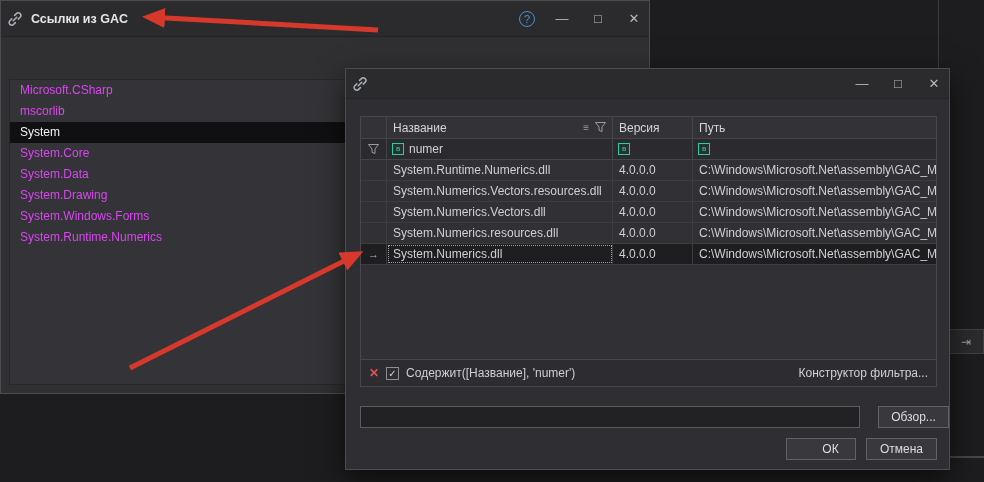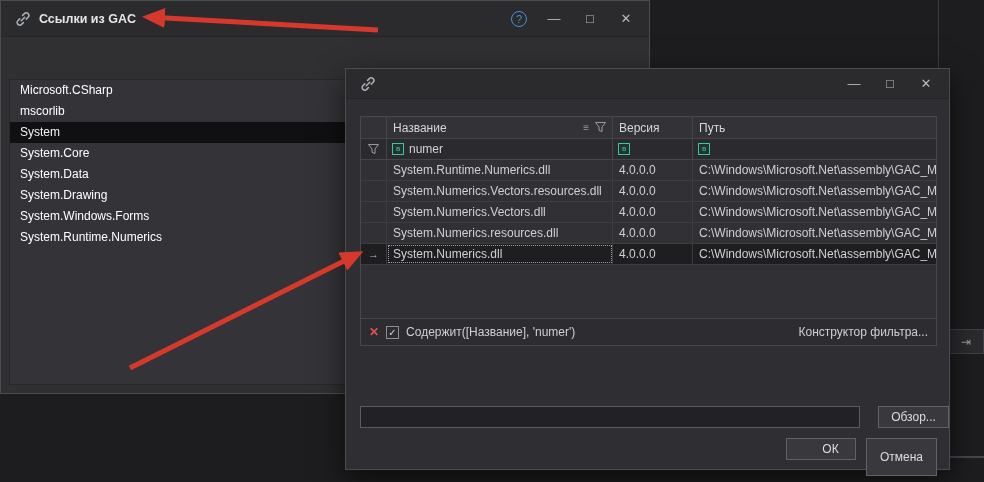--- a/index.html
+++ b/index.html
@@ -11,45 +11,45 @@
   }
   
   .bg-vline { position:absolute; left:938px; top:0; width:1px; height:458px; background:#3a3a3e; }
   .bg-dock-tab { position:absolute; left:948px; top:329px; width:36px; height:25px;
     background:#2b2b2e; border:1px solid #3f3f44; display:flex; align-items:center; justify-content:center;
     color:#9a9a9e; font-size:12px; }
   .bg-hline { position:absolute; left:948px; top:456px; width:36px; height:2px; background:#46464b; }
 
   
   .dialog { position:absolute; background:#303033; border:1px solid #4c4c50; }
-  .titlebar { height:30px; background:#2b2b2e; display:flex; align-items:center; padding:0 14px; gap:8px;
+  .titlebar { height:30px; background:#2b2b2e; display:flex; align-items:center; padding:0 6px; gap:8px;
     border-bottom:1px solid #242427; }
   .titlebar .title { font-weight:bold; color:#e6e6e8; font-size:12.5px; white-space:nowrap; }
   .win-btns { margin-left:auto; display:flex; align-items:center; gap:18px; }
   .win-btn { color:#b9b9bd; font-size:13px; width:18px; text-align:center; cursor:default; }
   .help-btn { width:16px; height:16px; border:1px solid #4a8fd4; border-radius:50%;
     color:#4a8fd4; font-size:11px; line-height:14px; text-align:center; }
   .link-icon { width:16px; height:16px; flex:0 0 16px; }
 
   
   .dlg-gac { left:0; top:0; width:650px; height:394px; z-index:1; }
   .dlg-gac .titlebar { height:36px; }
   .gac-toolbar { position:absolute; left:14px; top:45px; display:flex; gap:8px; }
   .btn { background:#39393d; border:1px solid #626266; color:#dddddf; font-size:12px;
     height:24px; padding:0 14px; display:inline-flex; align-items:center; justify-content:center;
     font-family:"Liberation Sans", sans-serif; }
   .gac-list { position:absolute; left:8px; right:8px; top:78px; bottom:8px;
     background:#343438; border:1px solid #28282b; }
-  .gac-row { height:21px; line-height:21px; padding-left:10px; color:#ffffff; white-space:nowrap; }
+  .gac-row { height:21px; line-height:21px; padding-left:10px; color:#d946ef; white-space:nowrap; }
   .gac-row.selected { background:#101012; color:#f2f2f2; }
 
   
   .dlg-add { left:345px; top:68px; width:605px; height:402px; z-index:2; background:#2f2f33;
     box-shadow:0 10px 28px rgba(0,0,0,.6); }
-  .grid-box { position:absolute; left:14px; top:47px; width:577px; height:230px;
+  .grid-box { position:absolute; left:14px; top:47px; width:577px; height:271px;
     border:1px solid #47474c; background:#313135; display:flex; flex-direction:column; }
   .t-row { display:grid; grid-template-columns:26px 226px 80px 1fr; align-items:stretch; }
   .t-head { height:22px; background:#323237; border-bottom:1px solid #45454a; color:#d6d6d8; }
   .t-head .cell { display:flex; align-items:center; padding:0 6px; border-right:1px solid #45454a; }
   .t-head .cell:last-child, .t-filter .cell:last-child, .t-data .cell:last-child { border-right:none; }
   .head-icons { margin-left:auto; display:flex; gap:6px; color:#9a9aa0; font-size:10px; }
   .t-filter { height:21px; background:#2b2b2f; border-bottom:1px solid #45454a; }
   .t-filter .cell { display:flex; align-items:center; gap:5px; padding:0 5px; border-right:1px solid #45454a; }
   .t-filter .ind { justify-content:center; }
   .mini-icon { width:12px; height:12px; flex:0 0 12px; border:1px solid #35c9a3; color:#35c9a3;
@@ -66,21 +66,21 @@
   .fb-x { color:#e05252; font-size:12px; font-weight:bold; }
   .fb-check { width:13px; height:13px; border:1px solid #8d8d92; background:#2d2d31;
     color:#d6d6d8; font-size:10px; line-height:11px; text-align:center; }
   .fb-expr { color:#cfcfd1; }
   .fb-link { margin-left:auto; color:#cfcfd1; }
   .path-input { position:absolute; left:14px; top:337px; width:500px; height:22px;
     background:#222225; border:1px solid #5c5c60; color:#e0e0e2; padding:0 6px;
     font-family:"Liberation Sans", sans-serif; font-size:12px; }
   .browse-btn { position:absolute; left:520px; top:337px; width:71px; height:22px;margin-left:12px; }
   .ok-btn { position:absolute; left:440px; top:369px; width:70px; height:22px;padding-left:33px; }
-  .cancel-btn { position:absolute; left:520px; top:369px; width:71px; height:38px; }
+  .cancel-btn { position:absolute; left:520px; top:369px; width:71px; height:22px; }
 
   
   .funnel { width:11px; height:10px; }
 
   
   .arrows { position:absolute; left:0; top:0; width:984px; height:482px; z-index:10; pointer-events:none; }
 </style>
 </head>
 <body>
 

